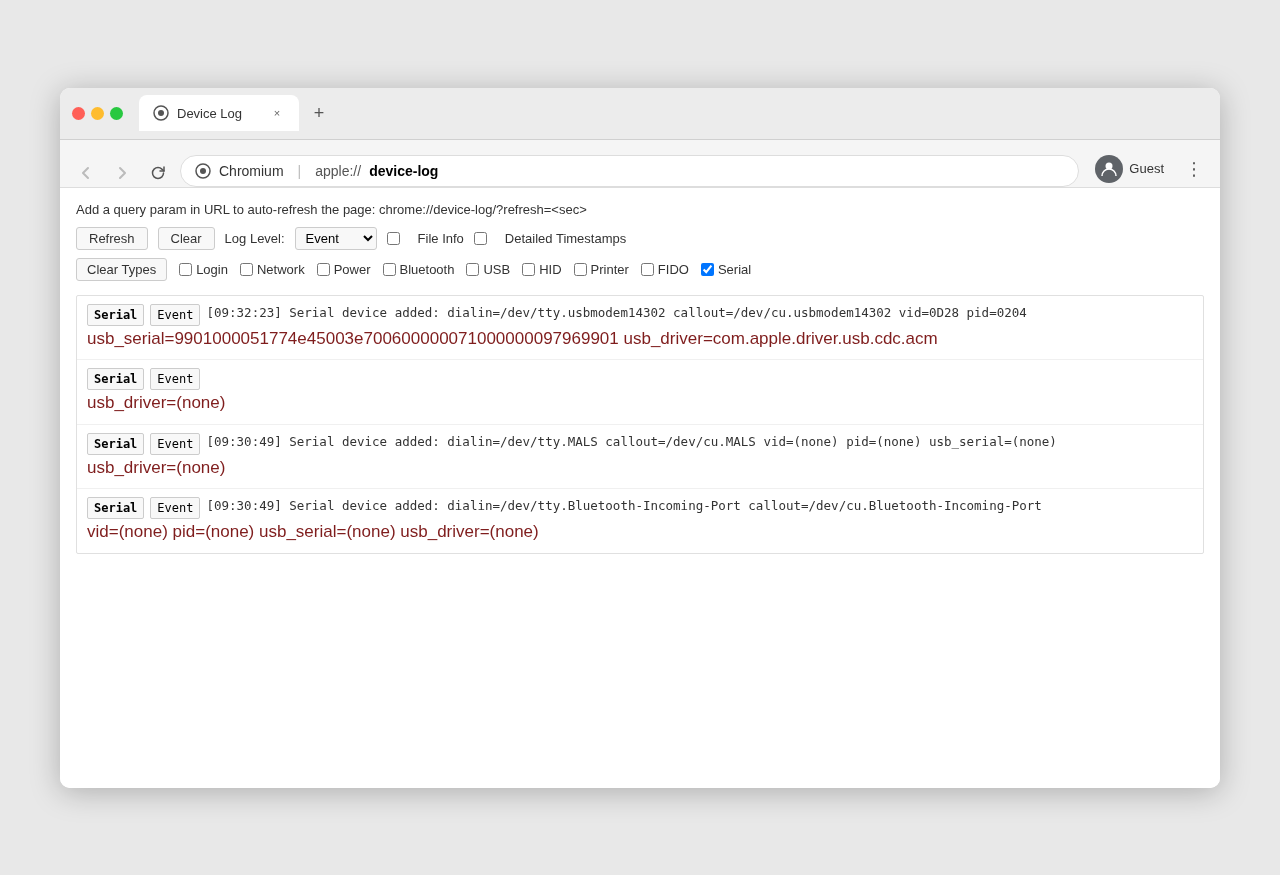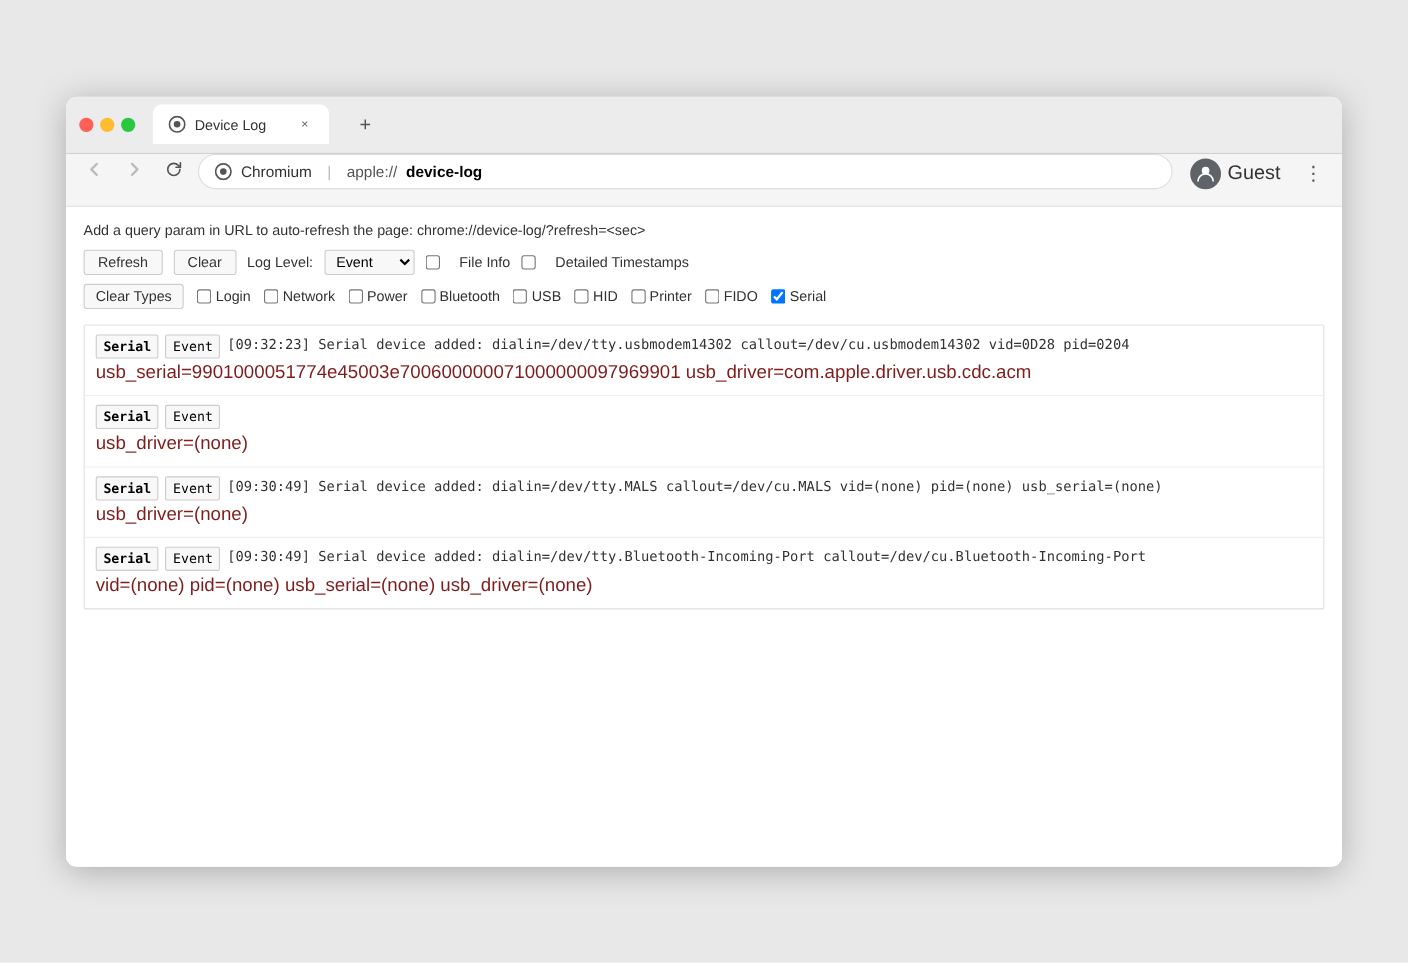--- a/index.html
+++ b/index.html
@@ -38,21 +38,21 @@
       width: 13px;
       height: 13px;
       border-radius: 50%;
     }
     .tl-red { background: #ff5f57; }
     .tl-yellow { background: #febc2e; }
     .tl-green { background: #28c840; }
     .tab-bar {
       display: flex;
       align-items: center;
-      gap: 19px;
+      gap: 6px;
       flex: 1;
     }
     .tab {
       background: #fff;
       border-radius: 8px 8px 0 0;
       padding: 6px 14px;
       display: flex;
       align-items: center;
       gap: 8px;
       font-size: 13px;
@@ -88,21 +88,21 @@
       border-radius: 50%;
       font-size: 18px;
       color: #555;
       cursor: pointer;
     }
     
     .address-bar {
       background: #f5f5f5;
       height: 48px;
       display: flex;
-      align-items: flex-start;
+      align-items: flex-end;
       padding: 0 12px;
       gap: 8px;
       border-bottom: 1px solid #ddd;
     }
     .nav-btn {
       width: 28px;
       height: 28px;
       display: flex;
       align-items: center;
       justify-content: center;
@@ -145,21 +145,21 @@
       width: 28px;
       height: 28px;
       border-radius: 50%;
       background: #5f6368;
       display: flex;
       align-items: center;
       justify-content: center;
       color: white;
       font-size: 16px;
     }
-    .account-label { font-size: 18px; color: #333; }
+    .account-label { font-size: 13px; color: #333; }
     .menu-btn {
       width: 28px;
       height: 28px;
       display: flex;
       align-items: center;
       justify-content: center;
       border-radius: 50%;
       cursor: pointer;
       color: #555;
       font-size: 18px;

